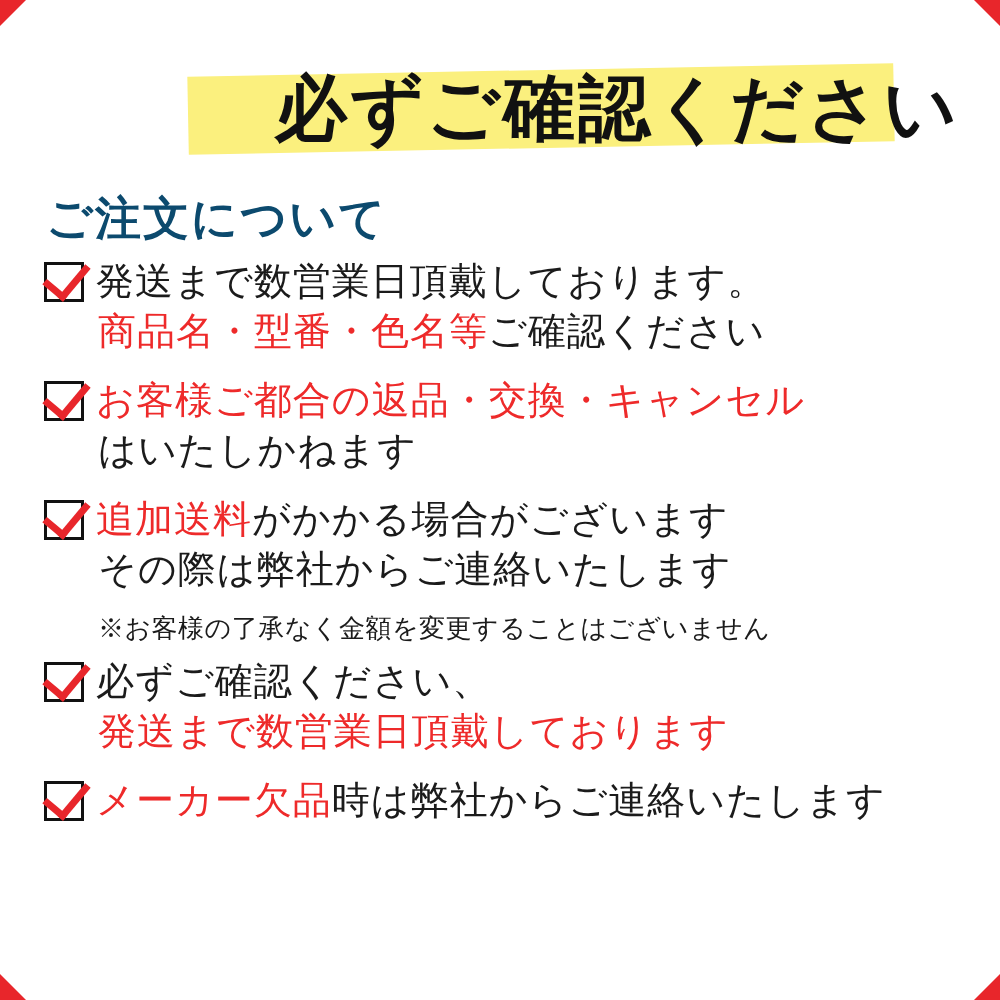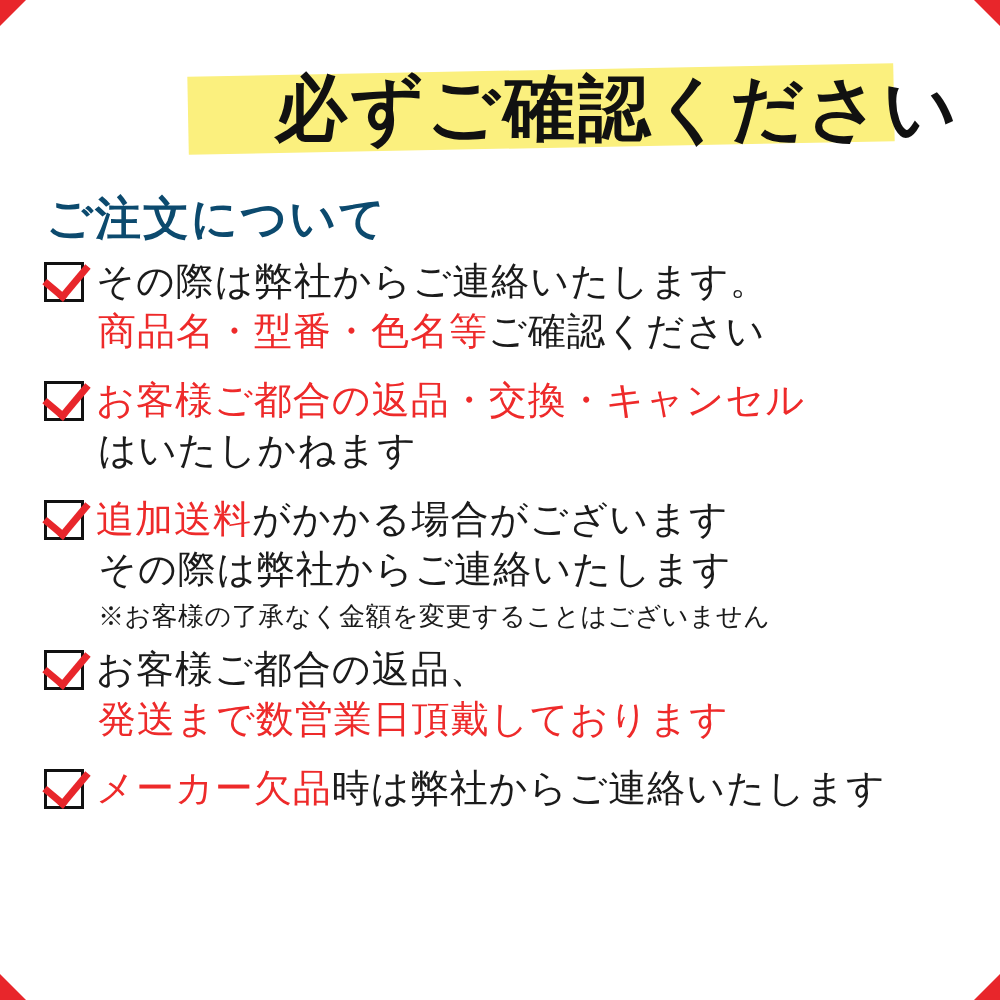--- a/index.html
+++ b/index.html
@@ -131,21 +131,21 @@
   .red {
     color: #ee2a2a;
     font-weight: normal;
   }
   .blk { color: #1b1b1b; }
   .note {
     font-size: 26px;
     color: #1b1b1b;
     letter-spacing: 0.5px;
     margin-left: 2px;
-    margin-top: 4px;
+    margin-top: 16px;
     white-space: nowrap;
   }
   .indent { margin-left: 2px; }
 </style>
 </head>
 <body>
 
 <div class="page">
 
   <div class="corner corner-tl"></div>
@@ -156,21 +156,21 @@
   <div class="title-wrap">
     <div class="title-hl"></div>
     <div class="title-text">必ずご確認ください</div>
   </div>
 
   <div class="section-heading">ご注文について</div>
 
   <div class="item">
     <span class="checkbox"></span>
     <div class="lines">
-      <div class="line blk">その際は弊社からご連絡いたします。</div>
+      <div class="line blk">発送まで数営業日頂戴しております。</div>
       <div class="line indent">
         <span class="red">商品名・型番・色名等</span><span class="blk">ご確認ください</span>
       </div>
     </div>
   </div>
 
   <div class="item">
     <span class="checkbox"></span>
     <div class="lines">
       <div class="line red">お客様ご都合の返品・交換・キャンセル</div>
@@ -186,21 +186,21 @@
       </div>
       <div class="line blk indent">その際は弊社からご連絡いたします</div>
       <div class="note">※お客様の了承なく金額を変更することはございません</div>
     </div>
   </div>
 
 
   <div class="item">
     <span class="checkbox"></span>
     <div class="lines">
-      <div class="line blk">お客様ご都合の返品、</div>
+      <div class="line blk">必ずご確認ください、</div>
       <div class="line red indent">発送まで数営業日頂戴しております</div>
     </div>
   </div>
 
   <div class="item">
     <span class="checkbox"></span>
     <div class="lines">
       <div class="line">
         <span class="red">メーカー欠品</span><span class="blk">時は弊社からご連絡いたします</span>
       </div>

